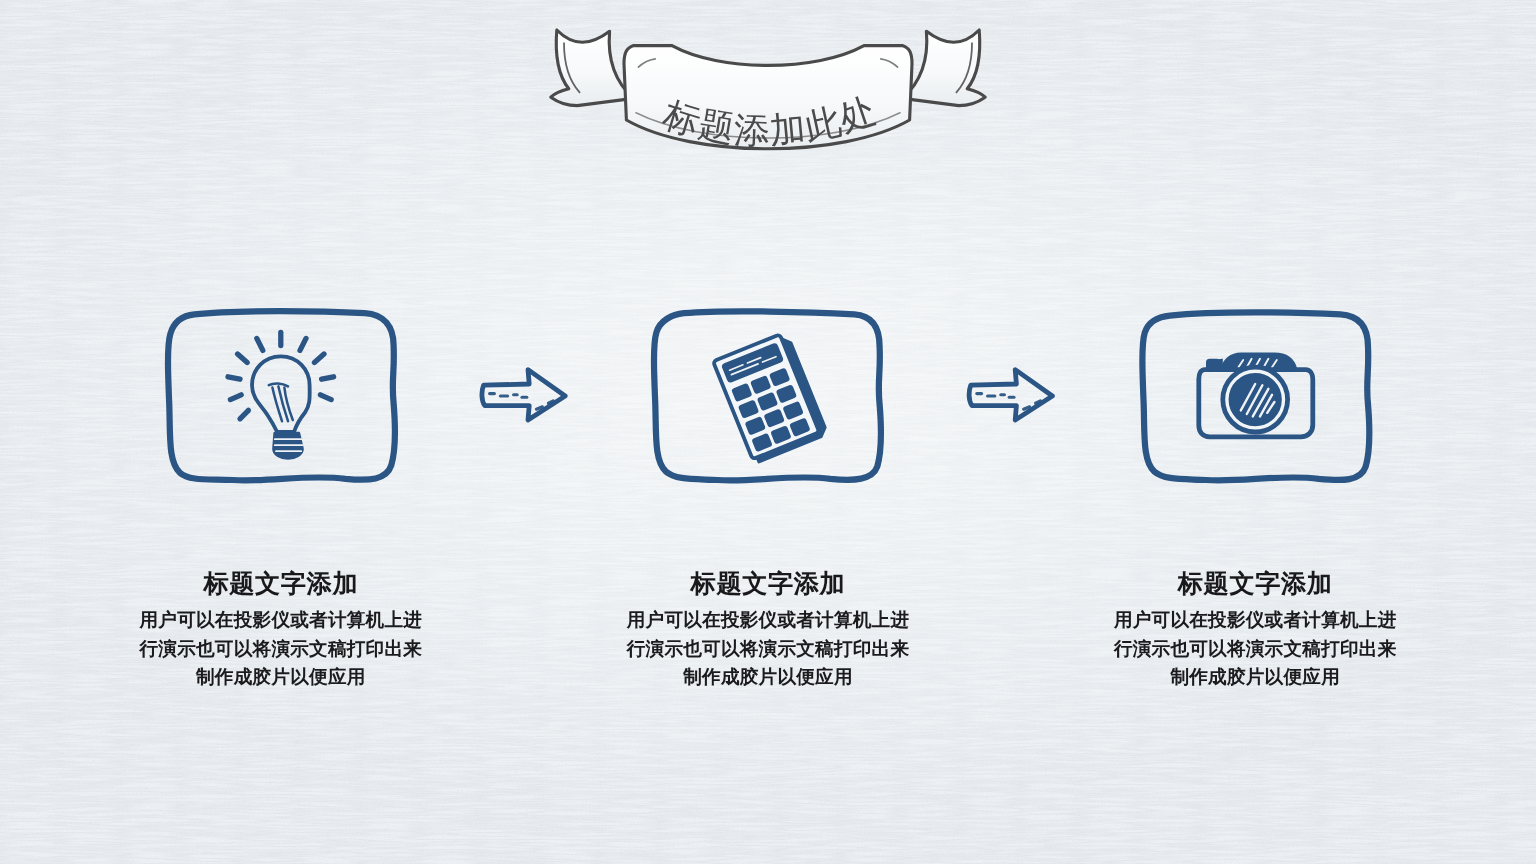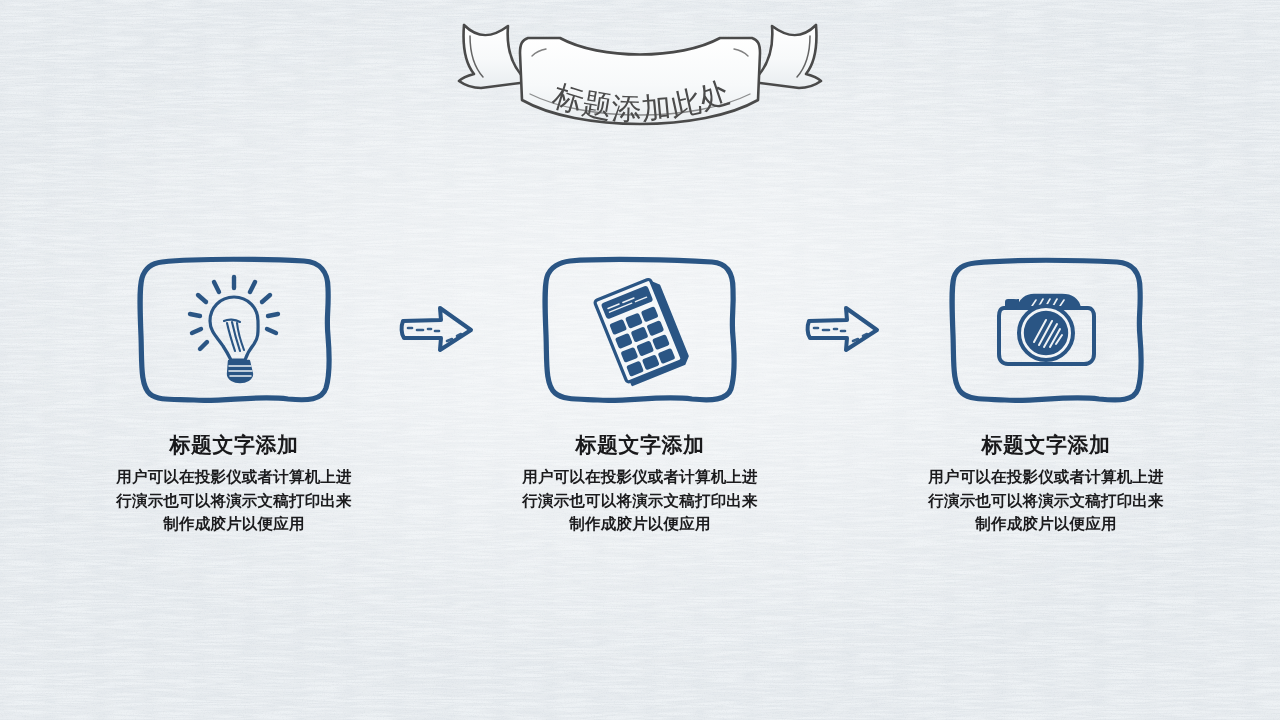--- a/index.html
+++ b/index.html
@@ -63,20 +63,21 @@
     height: 330px;
     display: flex;
     justify-content: center;
     align-items: flex-start;
   }
   .col {
     width: 310px;
     display: flex;
     flex-direction: column;
     align-items: center;
+    gap: 42px;
   }
   .card-box {
     width: 212px;
     height: 158px;
     position: relative;
   }
   .card-box svg { display: block; }
   .arrow-gap {
     width: 96px;
     height: 158px;
@@ -95,21 +96,21 @@
   .col-title {
     font-family: "Liberation Sans", "DejaVu Sans", sans-serif;
     font-size: 21px;
     font-weight: bold;
     color: #19191b;
     letter-spacing: .5px;
     line-height: 1.25;
   }
   .col-body {
     margin-top: 7px;
-    font-family: Liberation Serif, serif;
+    font-family: Liberation Mono, monospace;
     font-size: 15.5px;
     font-weight: bold;
     color: #1b1b1d;
     line-height: 1.5;
     letter-spacing: .2px;
     width: 292px;
     margin-left: auto;
     margin-right: auto;
   }
 </style>

